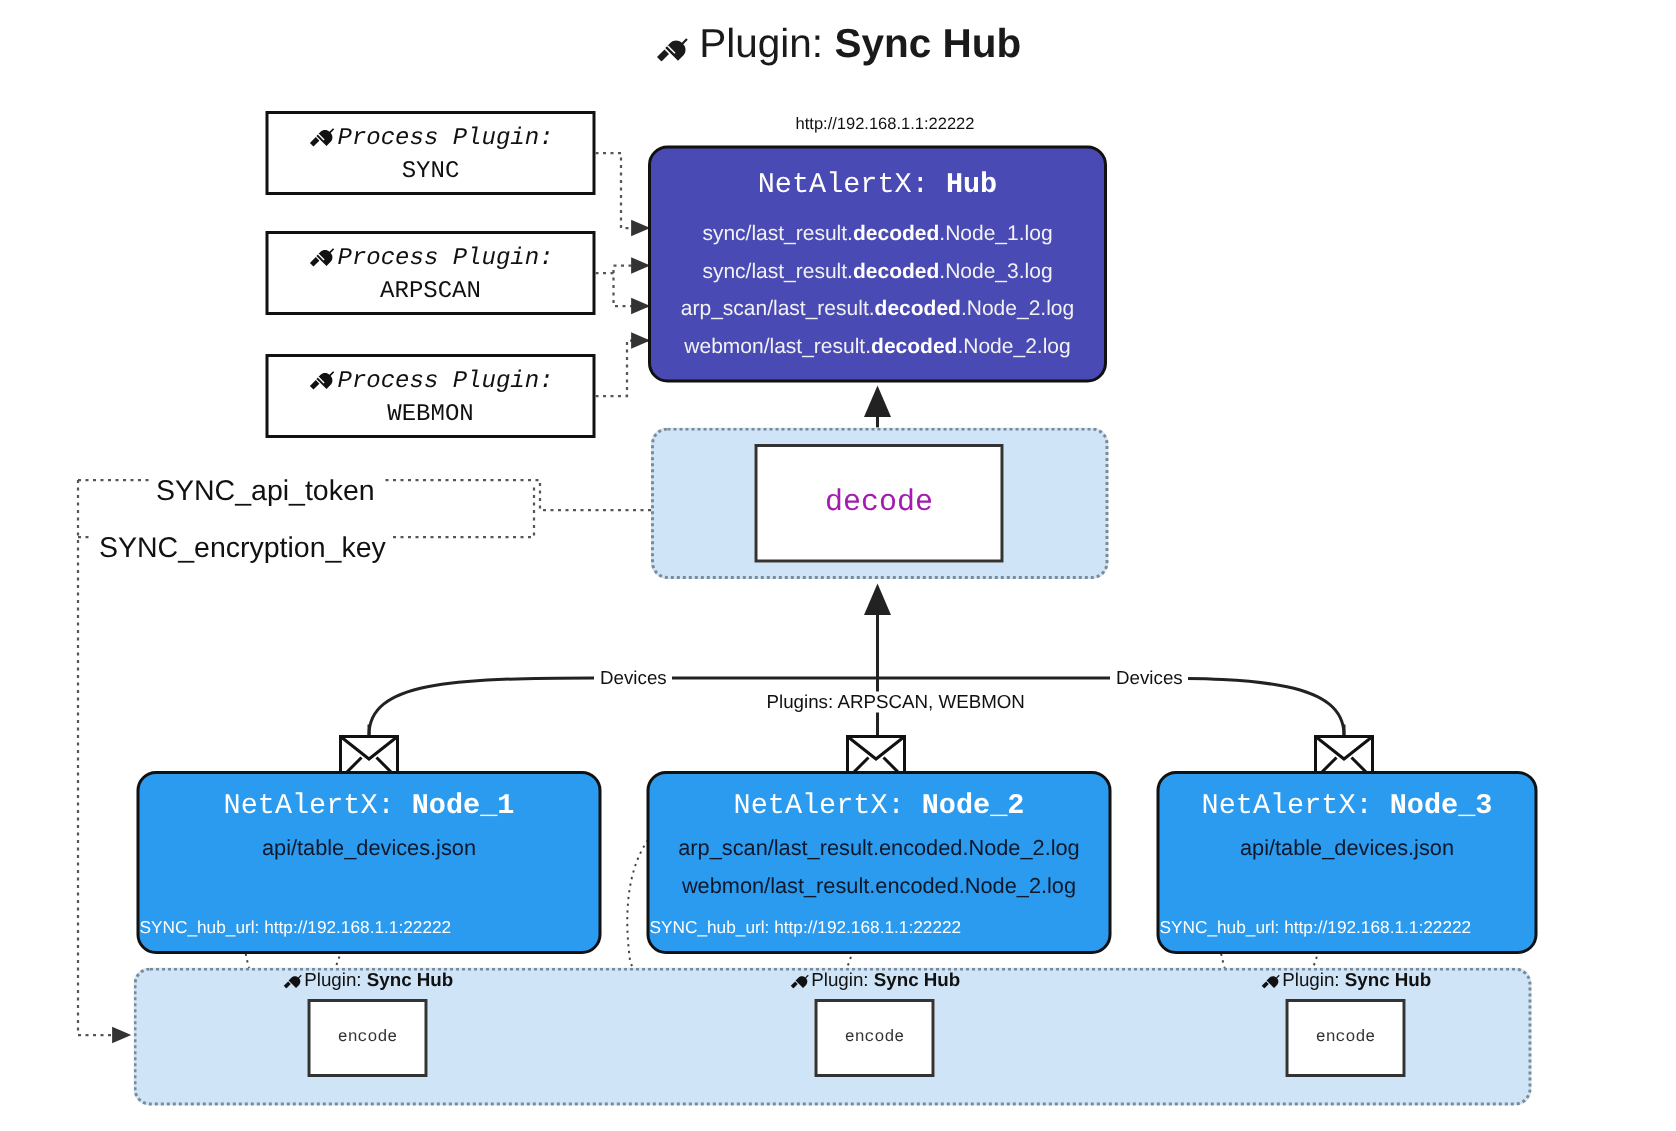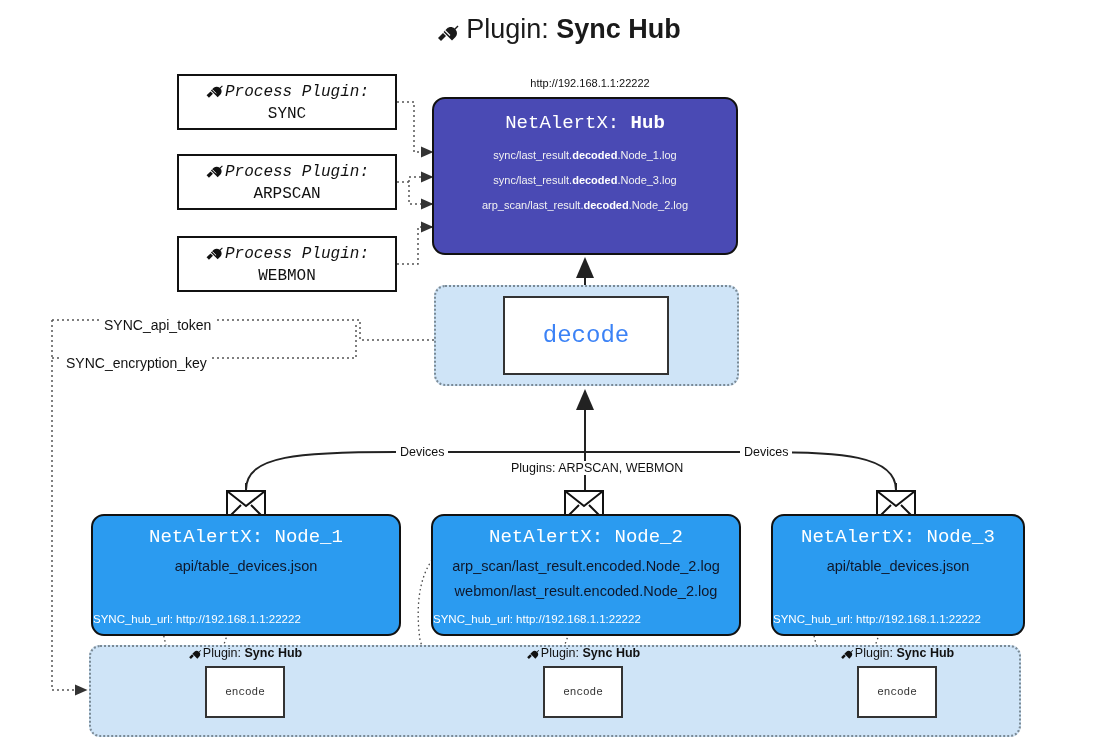--- a/index.html
+++ b/index.html
@@ -47,43 +47,43 @@
     background:#4a4ab4;border:2.5px solid #111;border-radius:13px;
     box-sizing:border-box;color:#ffffff;
   }
   .hub .hdr{
     text-align:center;font-family:"Liberation Mono","DejaVu Sans Mono",monospace;
     font-size:19px;margin-top:13px;white-space:nowrap;
   }
   .hub .hdr b{font-weight:bold;}
   .hub .lines{margin-top:9px;}
   .hub .ln{
-    font-size:11px;line-height:25px;color:#f2f2f2;text-align:center;white-space:nowrap;
+    font-size:14px;line-height:25px;color:#f2f2f2;text-align:center;white-space:nowrap;
   }
   .hub .ln b{font-weight:bold;color:#ffffff;}
 
   
   .tok{
-    position:absolute;font-size:14px;color:#111;background:#fff;
+    position:absolute;font-size:19px;color:#111;background:#fff;
     padding:0 4px;white-space:nowrap;
   }
   #tok-api{left:100px;top:317px;}
   #tok-key{left:62px;top:355px;}
 
   
   .decode-zone{
     position:absolute;left:434px;top:285px;width:305px;height:101px;
     background:#cfe4f7;border:2px dotted #7a8a96;border-radius:11px;box-sizing:border-box;
   }
   .decode-box{
     position:absolute;left:503px;top:296px;width:166px;height:79px;
     background:#ffffff;border:2px solid #333;box-sizing:border-box;
     display:flex;align-items:center;justify-content:center;
     font-family:"Liberation Mono","DejaVu Sans Mono",monospace;
-    font-size:24px;color:#3b82f6;
+    font-size:20px;color:#a21caf;
   }
 
   
   .midlbl{
     position:absolute;font-size:12.5px;color:#111;background:#fff;padding:0 4px;white-space:nowrap;
   }
   #lbl-dev-l{left:396px;top:445px;}
   #lbl-dev-r{left:740px;top:445px;}
   #lbl-plugins{left:507px;top:461px;}
 
@@ -98,21 +98,21 @@
     position:absolute;background:#2b9bf0;border:2.5px solid #111;border-radius:13px;
     box-sizing:border-box;color:#ffffff;
   }
   #node-0{left:91px;top:514px;width:310px;height:122px;}
   #node-1{left:431px;top:514px;width:310px;height:122px;}
   #node-2{left:771px;top:514px;width:254px;height:122px;}
   .node .hdr{
     text-align:center;font-family:"Liberation Mono","DejaVu Sans Mono",monospace;
     font-size:19px;margin-top:10px;white-space:nowrap;
   }
-  .node .hdr b{font-weight:normal;}
+  .node .hdr b{font-weight:bold;}
   .node .ln{
     text-align:center;font-size:14.5px;line-height:25px;color:#0f172a;white-space:nowrap;
   }
   .node .lines{margin-top:6px;}
   .node .sub{
     position:absolute;left:0;bottom:9px;width:100%;text-align:left;
     font-size:11.5px;color:#ffffff;white-space:nowrap;
   }
 
   
@@ -262,20 +262,23 @@
   <div class="lines">
     <div class="ln">
       <span>sync/last_result.</span><b>decoded</b><span>.Node_1.log</span>
     </div>
     <div class="ln">
       <span>sync/last_result.</span><b>decoded</b><span>.Node_3.log</span>
     </div>
     <div class="ln">
       <span>arp_scan/last_result.</span><b>decoded</b><span>.Node_2.log</span>
     </div>
+    <div class="ln">
+      <span>webmon/last_result.</span><b>decoded</b><span>.Node_2.log</span>
+    </div>
   </div>
 </div>
 
 <div class="tok" id="tok-api">SYNC_api_token</div>
 <div class="tok" id="tok-key">SYNC_encryption_key</div>
 
 <div class="decode-zone"></div>
 <div class="decode-box">decode</div>
 
 <div class="midlbl" id="lbl-dev-l">Devices</div>

